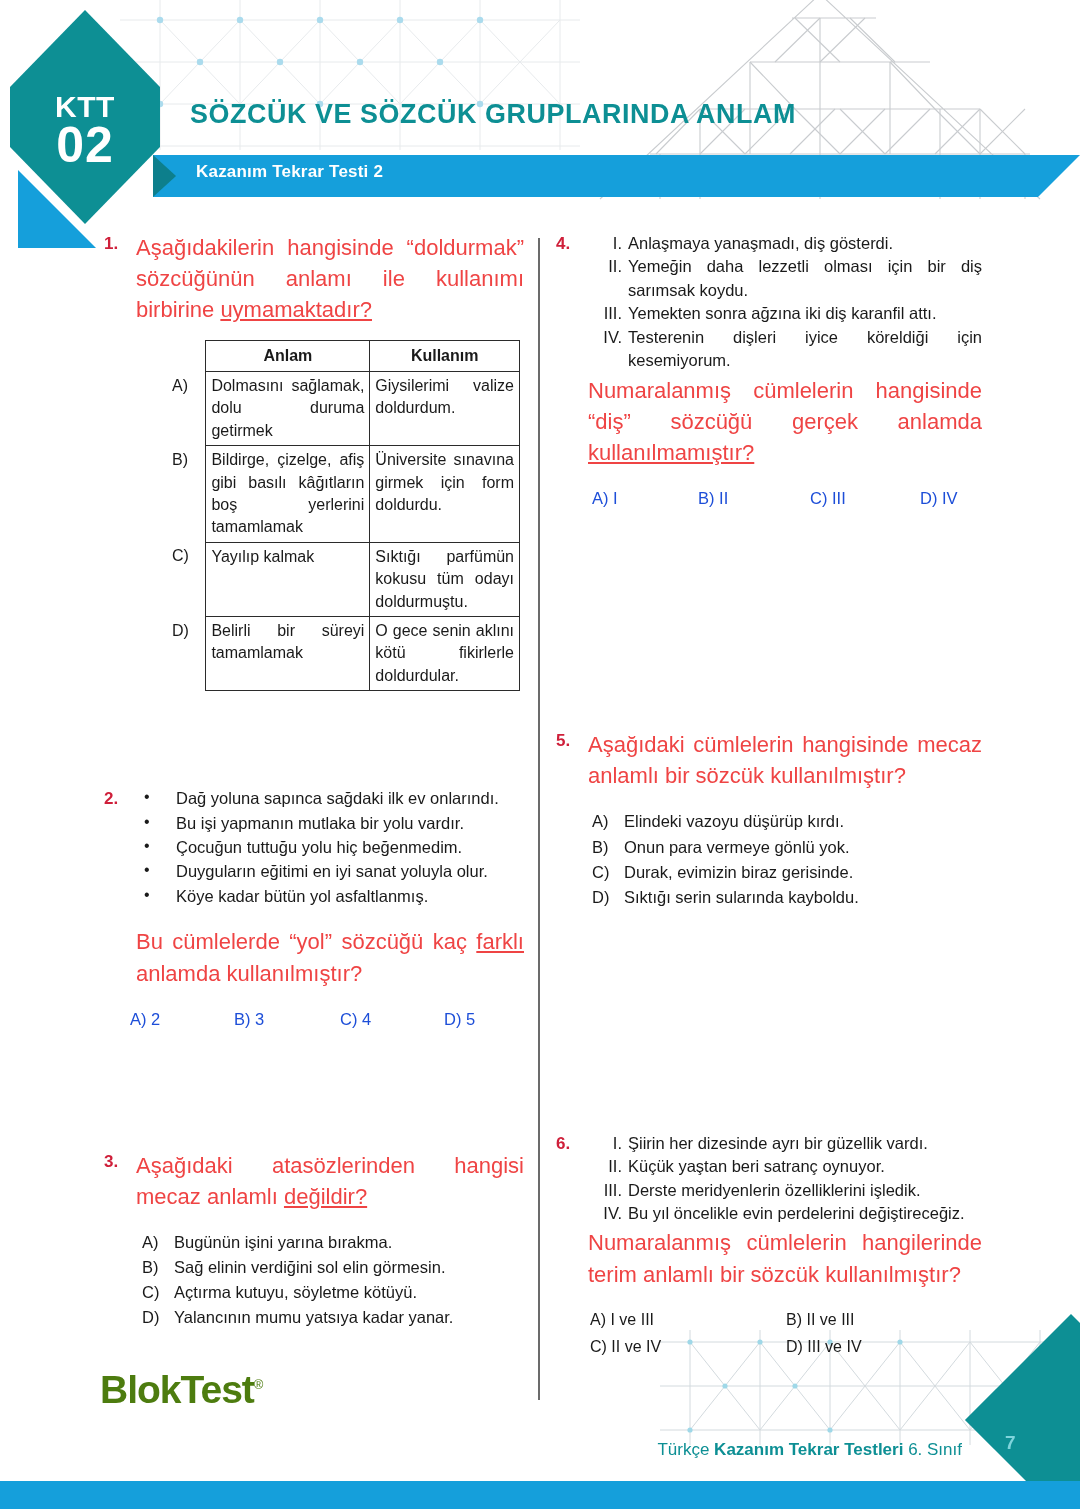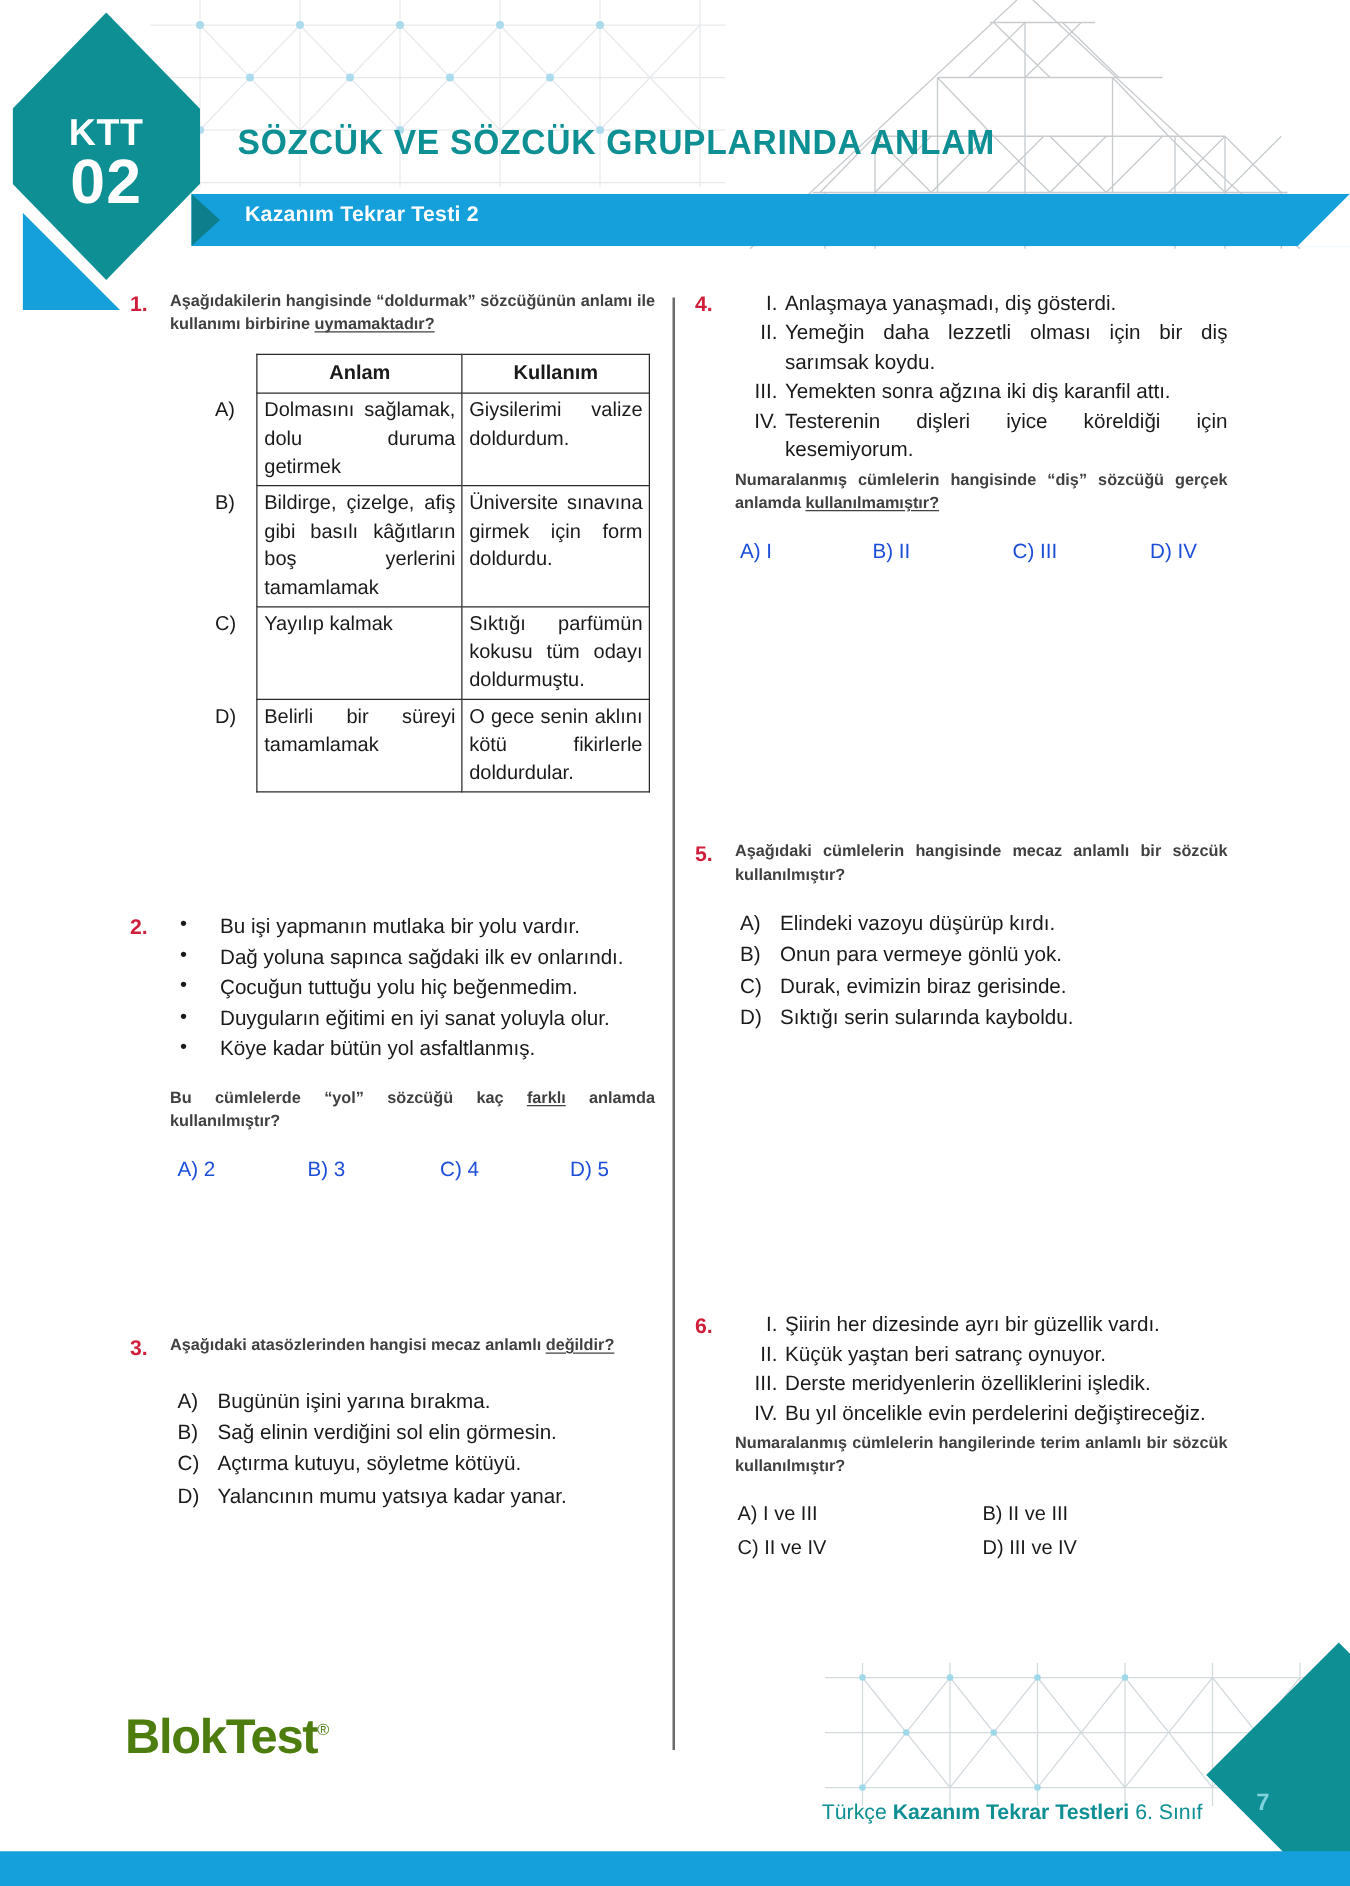--- a/index.html
+++ b/index.html
@@ -92,21 +92,21 @@
   .col-left{left:104px;width:420px;}
   .col-right{left:556px;width:426px;}
 
   .q{position:relative;margin-bottom:0;}
   .q-head{display:flex;align-items:flex-start;}
   .q-num{
     color:#cf1f3a;font-weight:bold;font-size:17px;
     width:32px;flex:0 0 32px;line-height:1.42;
   }
   .q-stem{
-    font-size:13px;font-weight:bold;color:#404040;line-height:1.42;
+    font-size:22px;font-weight:normal;color:#ef4444;line-height:1.42;
     text-align:justify;flex:1;
   }
   .u{text-decoration:underline;text-underline-offset:2px;}
 
   
   table.mtbl{
     border-collapse:collapse;margin-left:68px;margin-top:14px;width:348px;
     font-size:16px;color:#1a1a1a;
   }
   table.mtbl td,table.mtbl th{
@@ -285,30 +285,30 @@
           </tr>
         </tbody>
       </table>
     </div>
 
     <div class="q" style="margin-top:96px">
       <div class="q-head">
         <div class="q-num">2.</div>
         <div style="flex:1">
           <ul class="blist">
+            <li>Dağ yoluna sapınca sağdaki ilk ev onlarındı.</li>
             <li>Bu işi yapmanın mutlaka bir yolu vardır.</li>
-            <li>Dağ yoluna sapınca sağdaki ilk ev onlarındı.</li>
             <li>Çocuğun tuttuğu yolu hiç beğenmedim.</li>
             <li>Duyguların eğitimi en iyi sanat yoluyla olur.</li>
             <li>Köye kadar bütün yol asfaltlanmış.</li>
           </ul>
           <div class="q-stem" style="margin-top:18px"><span>Bu cümlelerde “yol” sözcüğü kaç </span><span class="u">farklı</span><span> anlamda kullanılmıştır?</span></div>
         </div>
       </div>
-      <div class="opts-row" style="margin-left:38px">
+      <div class="opts-row" style="margin-left:26px">
         <div class="o" style="width:104px">A) 2</div>
         <div class="o" style="width:106px">B) 3</div>
         <div class="o" style="width:104px">C) 4</div>
         <div class="o">D) 5</div>
       </div>
     </div>
 
     <div class="q" style="margin-top:118px">
       <div class="q-head">
         <div class="q-num">3.</div>

